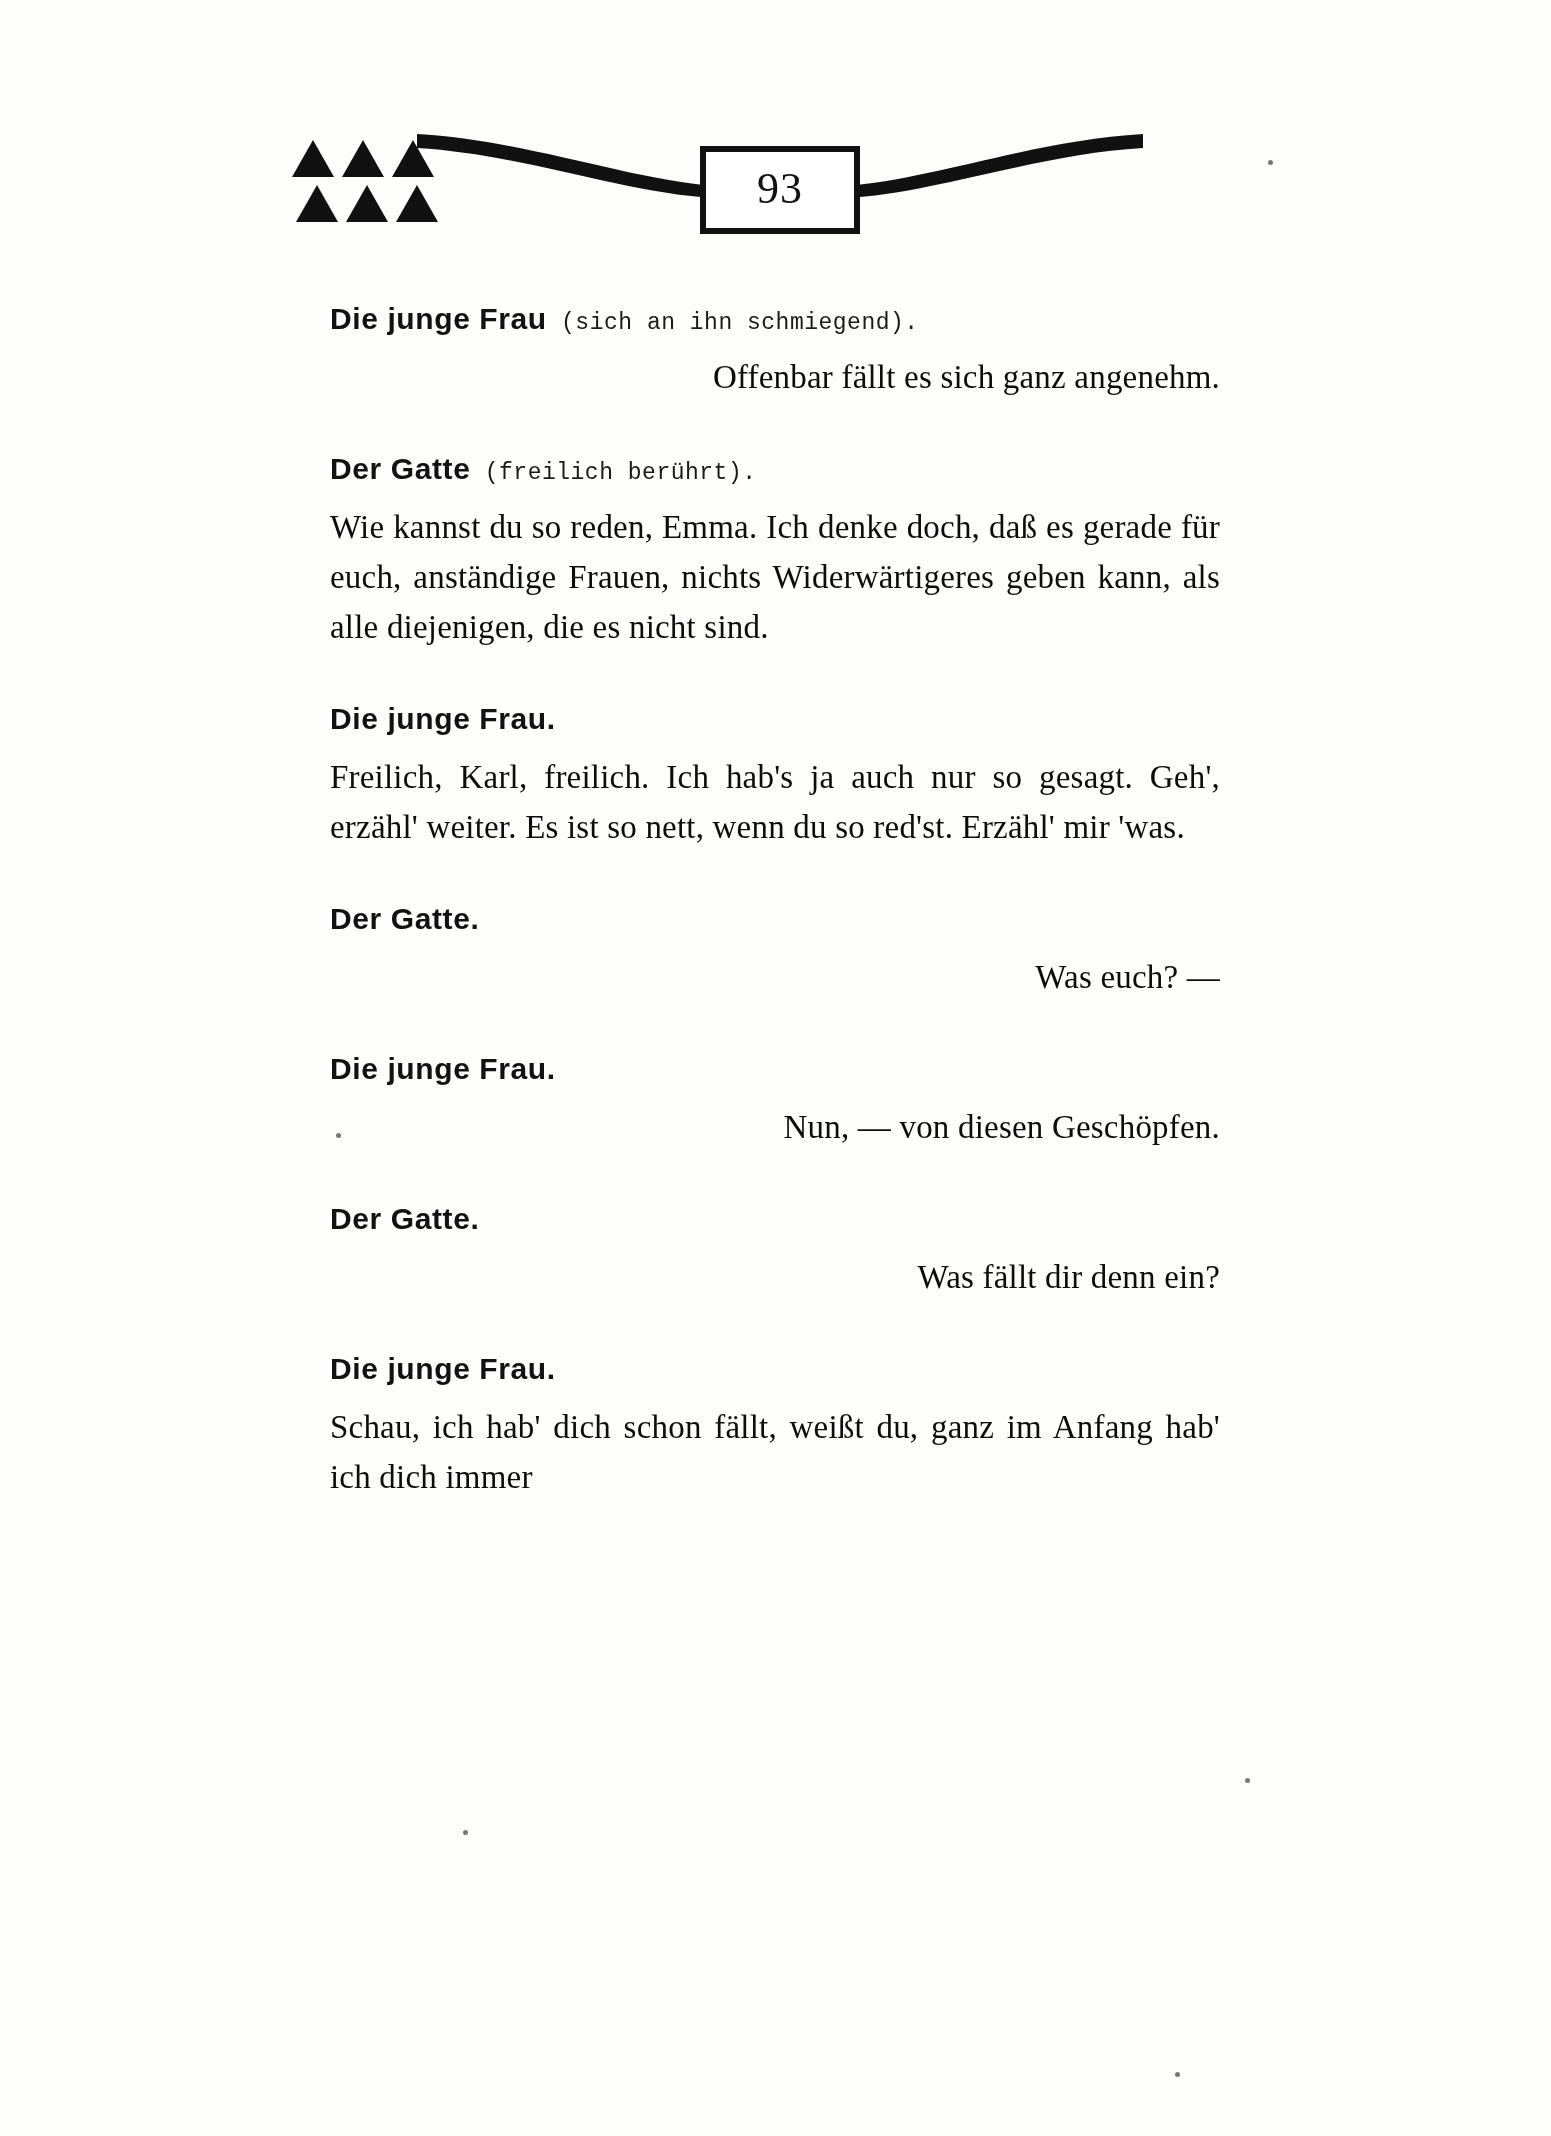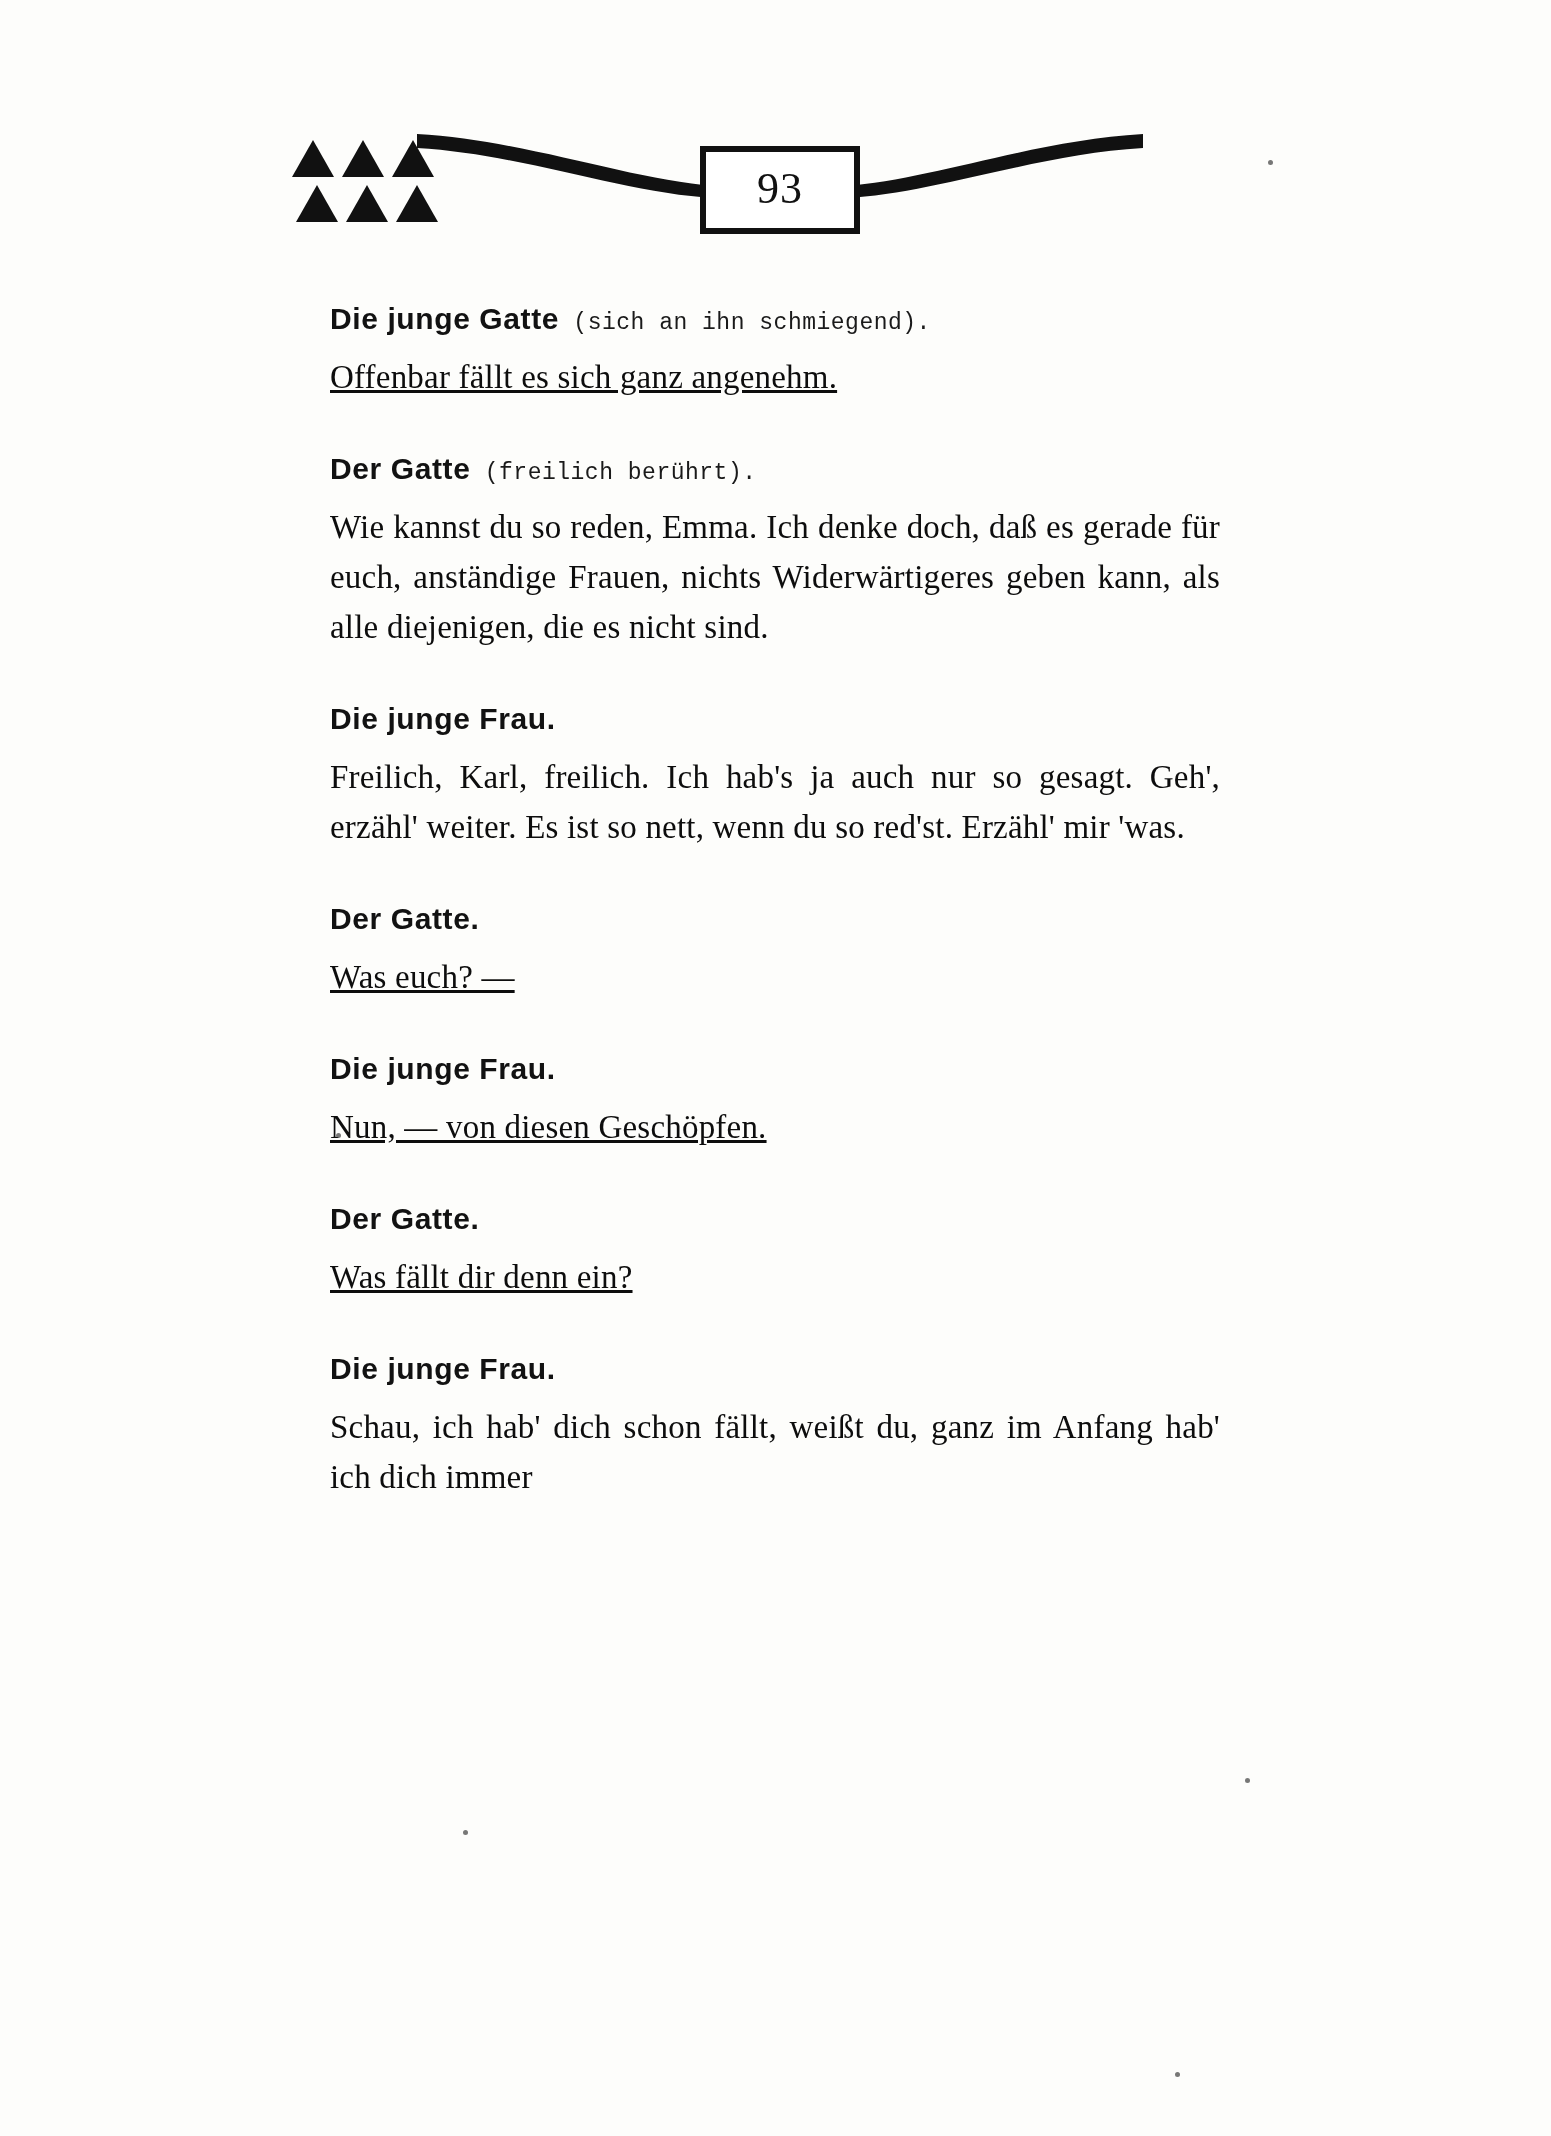--- a/index.html
+++ b/index.html
@@ -124,21 +124,21 @@
   }
   .line {
     font-family: "Liberation Serif", serif;
     font-size: 33px;
     line-height: 1.52;
     color: #0d0d0d;
     text-align: justify;
     text-justify: inter-word;
     letter-spacing: 0.2px;
   }
-  .line.nojust { text-align: left; text-decoration: underline; }
+  .line.nojust { text-align: right; }
 
   
   .speck {
     position: absolute;
     width: 5px; height: 5px;
     background: #4a4a4a;
     border-radius: 50%;
     opacity: 0.75;
   }
 </style>
@@ -176,21 +176,21 @@
 
   <span class="speck" style="left:336px; top:1133px;"></span>
   <span class="speck" style="left:463px; top:1830px;"></span>
   <span class="speck" style="left:1245px; top:1778px;"></span>
   <span class="speck" style="left:1175px; top:2072px;"></span>
   <span class="speck" style="left:1268px; top:160px;"></span>
 
   <div class="content">
 
     <div class="block">
-      <div class="speaker"><span>Die junge Gatte</span><span class="stage"> (sich an ihn schmiegend).</span></div>
+      <div class="speaker"><span>Die junge Frau</span><span class="stage"> (sich an ihn schmiegend).</span></div>
       <div class="line nojust">Offenbar fällt es sich ganz angenehm.</div>
     </div>
 
     <div class="block">
       <div class="speaker"><span>Der Gatte</span><span class="stage"> (freilich berührt).</span></div>
       <div class="line">Wie kannst du so reden, Emma. Ich denke doch, daß es gerade für euch, anständige Frauen, nichts Widerwärtigeres geben kann, als alle diejenigen, die es nicht sind.</div>
     </div>
 
     <div class="block">
       <div class="speaker"><span>Die junge Frau.</span><span class="stage"></span></div>

